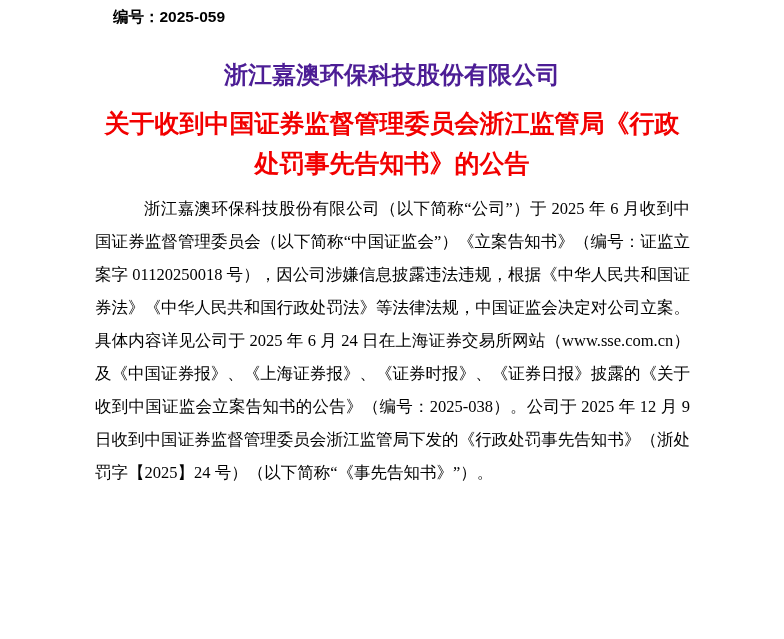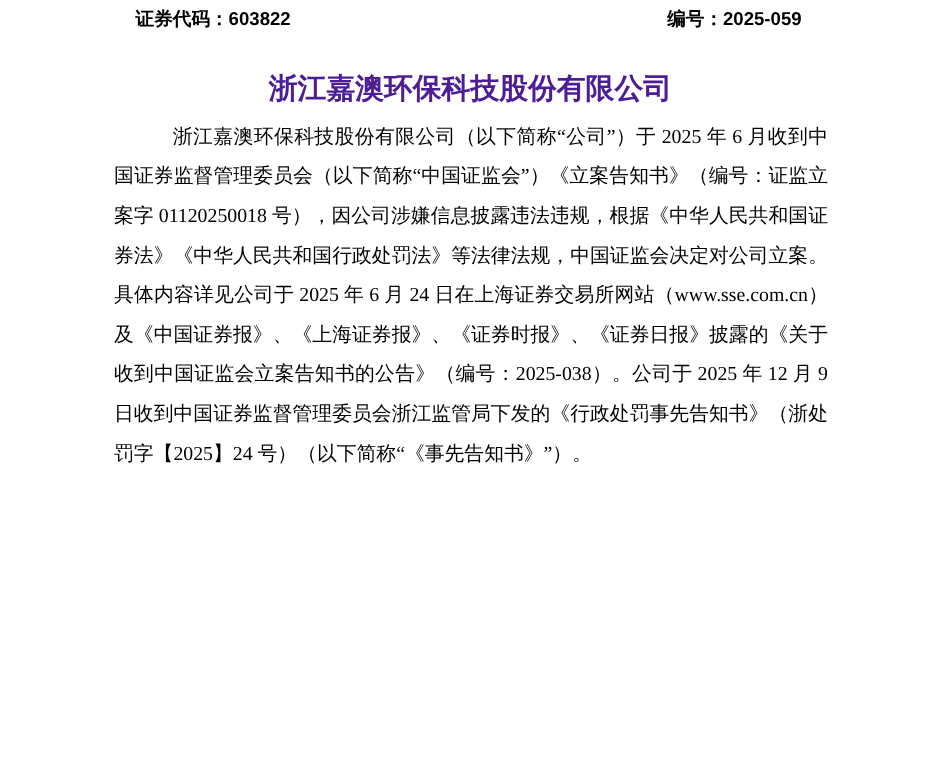--- a/index.html
+++ b/index.html
@@ -79,26 +79,29 @@
     text-align: justify;
     text-indent: 49px;
   }
 </style>
 </head>
 <body>
 
 <div class="doc">
 
   <div class="header-row">
-    <div><span>证券代码：</span><span>603822</span></div>
     <div><span>编号：</span><span>2025-059</span></div>
   </div>
 
   <div class="title-company title-red" style="color: #4c1d95;">浙江嘉澳环保科技股份有限公司</div>
 
+  <div class="title-subject title-red" style="color: rgb(242, 0, 0);">
+    <div>关于收到中国证券监督管理委员会浙江监管局《行政</div>
+    <div>处罚事先告知书》的公告</div>
+  </div>
 
   <div class="content">
 
 
 
     <div class="body-paragraph">浙江嘉澳环保科技股份有限公司（以下简称“公司”）于 2025 年 6 月收到中国证券监督管理委员会（以下简称“中国证监会”）《立案告知书》（编号：证监立案字 01120250018 号），因公司涉嫌信息披露违法违规，根据《中华人民共和国证券法》《中华人民共和国行政处罚法》等法律法规，中国证监会决定对公司立案。具体内容详见公司于 2025 年 6 月 24 日在上海证券交易所网站（www.sse.com.cn）及《中国证券报》、《上海证券报》、《证券时报》、《证券日报》披露的《关于收到中国证监会立案告知书的公告》（编号：2025-038）。公司于 2025 年 12 月 9 日收到中国证券监督管理委员会浙江监管局下发的《行政处罚事先告知书》（浙处罚字【2025】24 号）（以下简称“《事先告知书》”）。</div>
 
   </div>
 
 </div>

